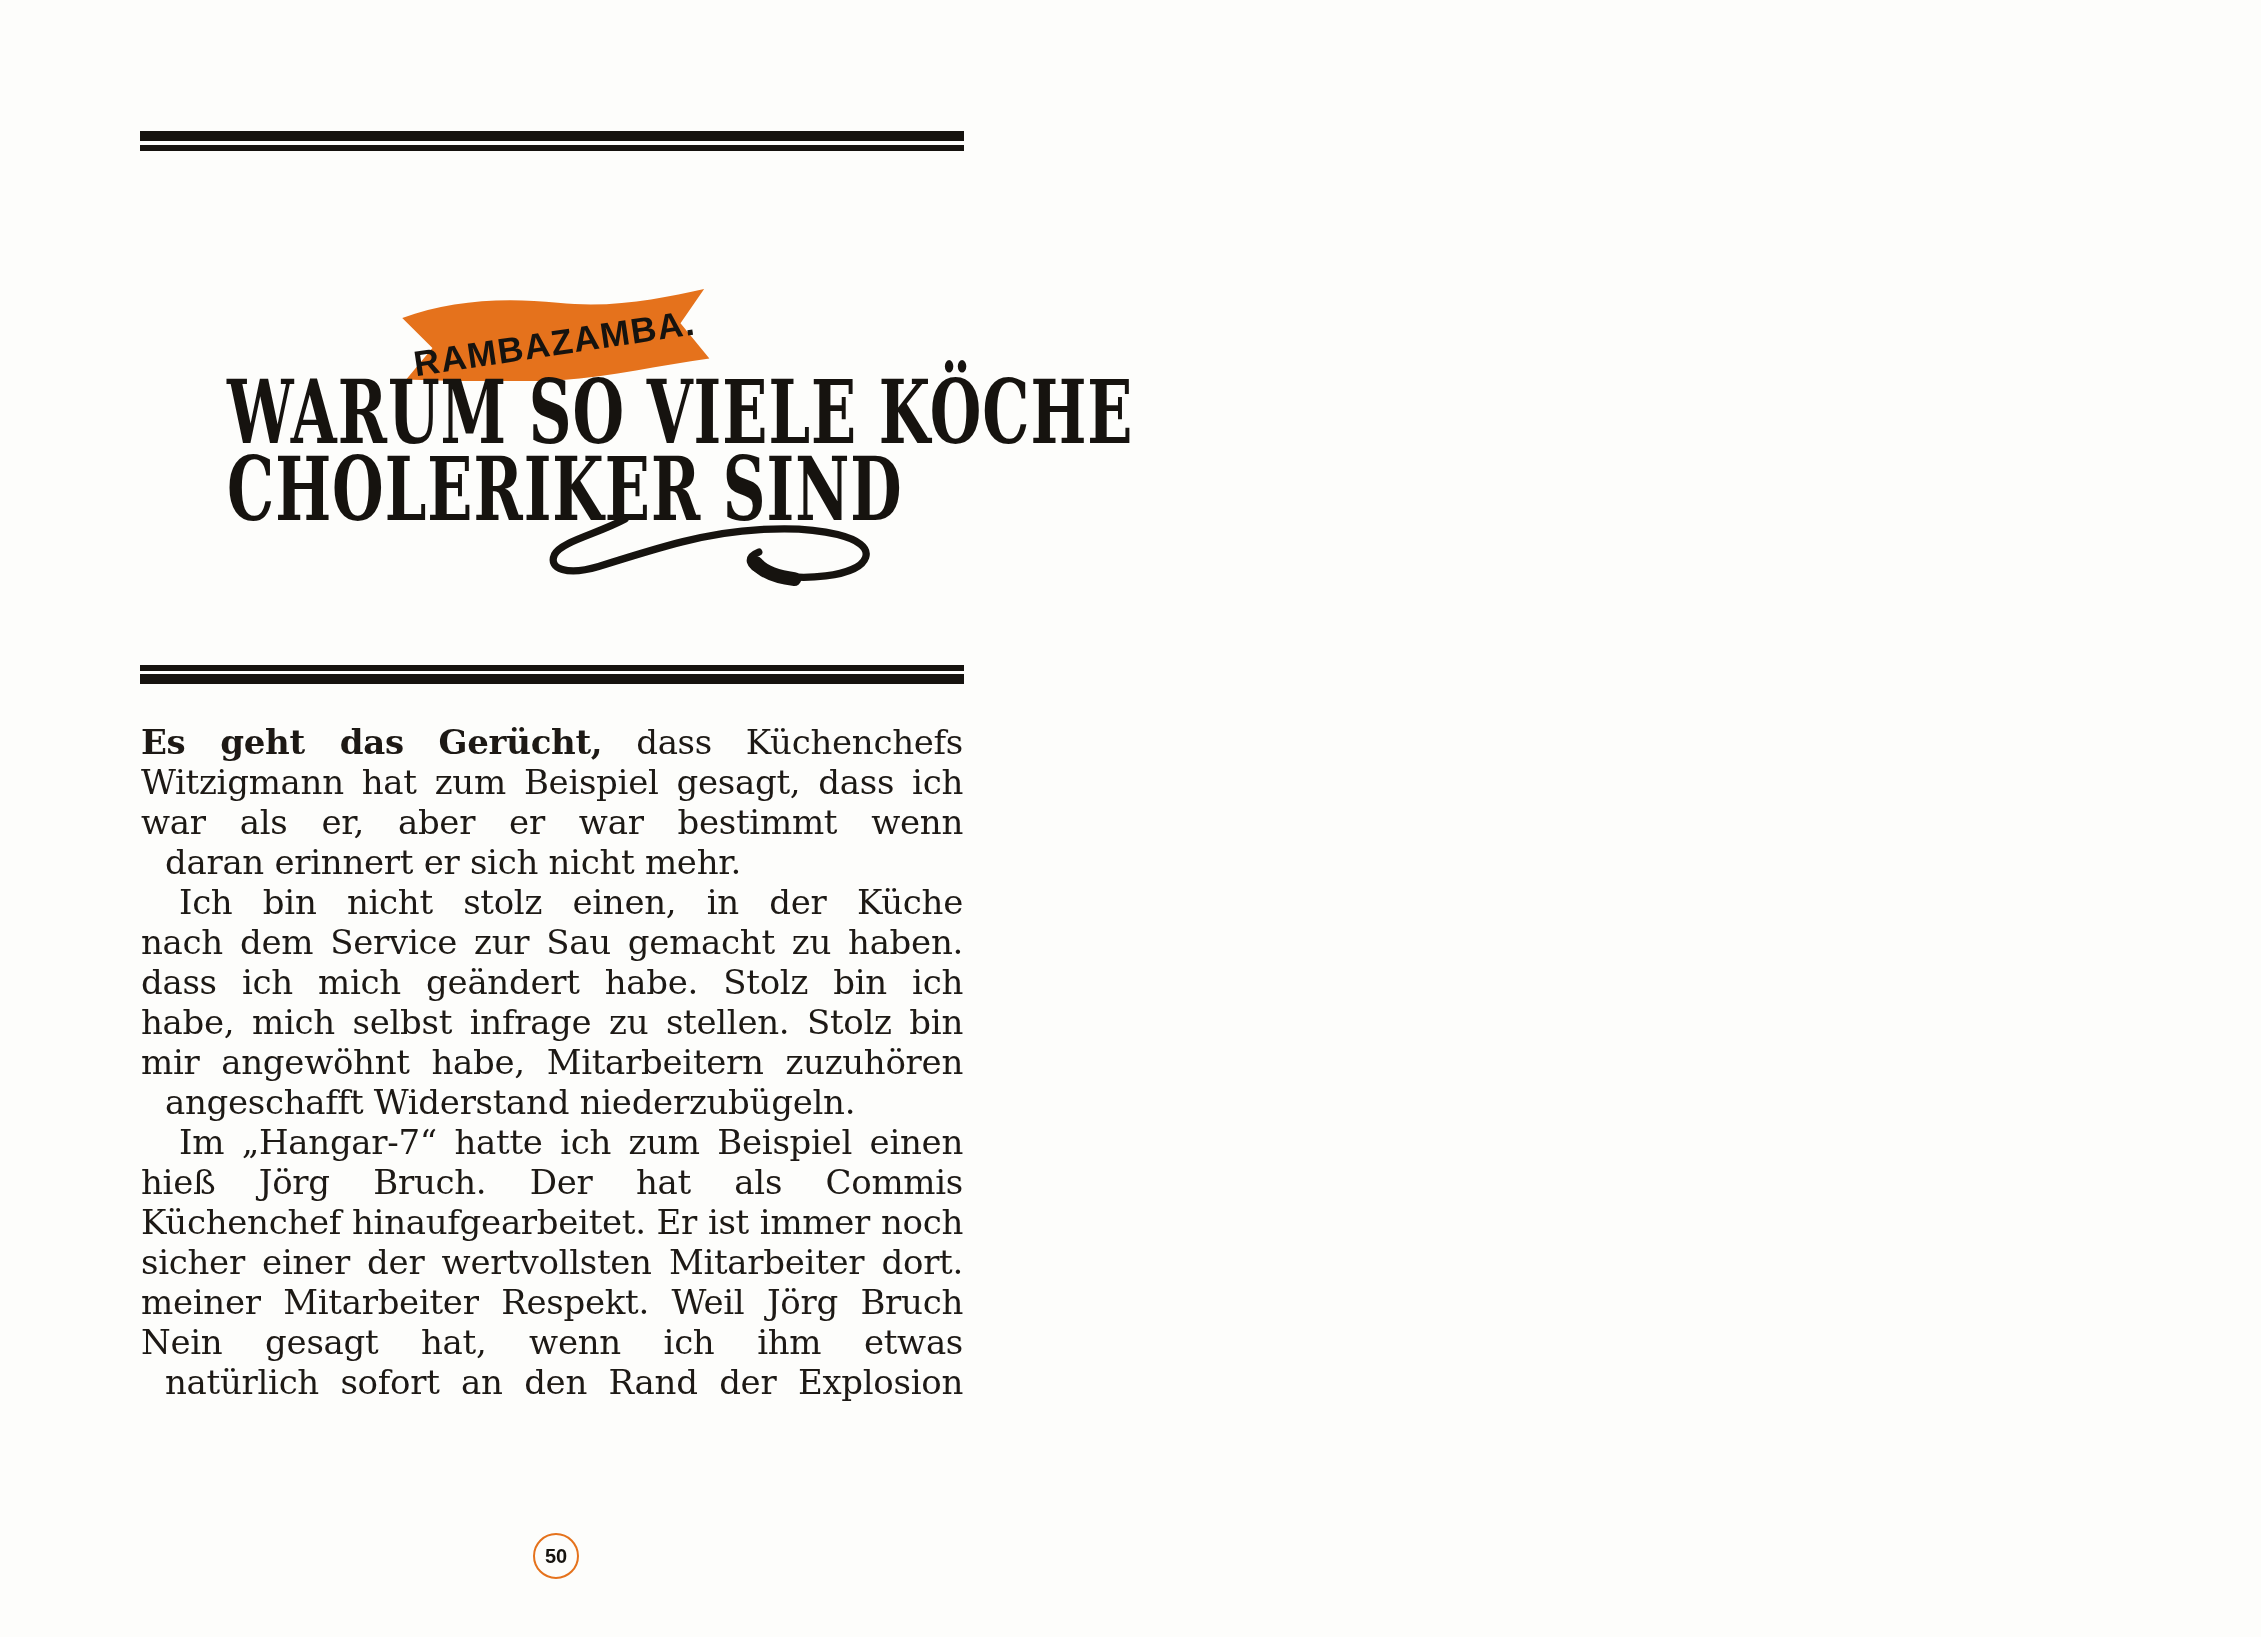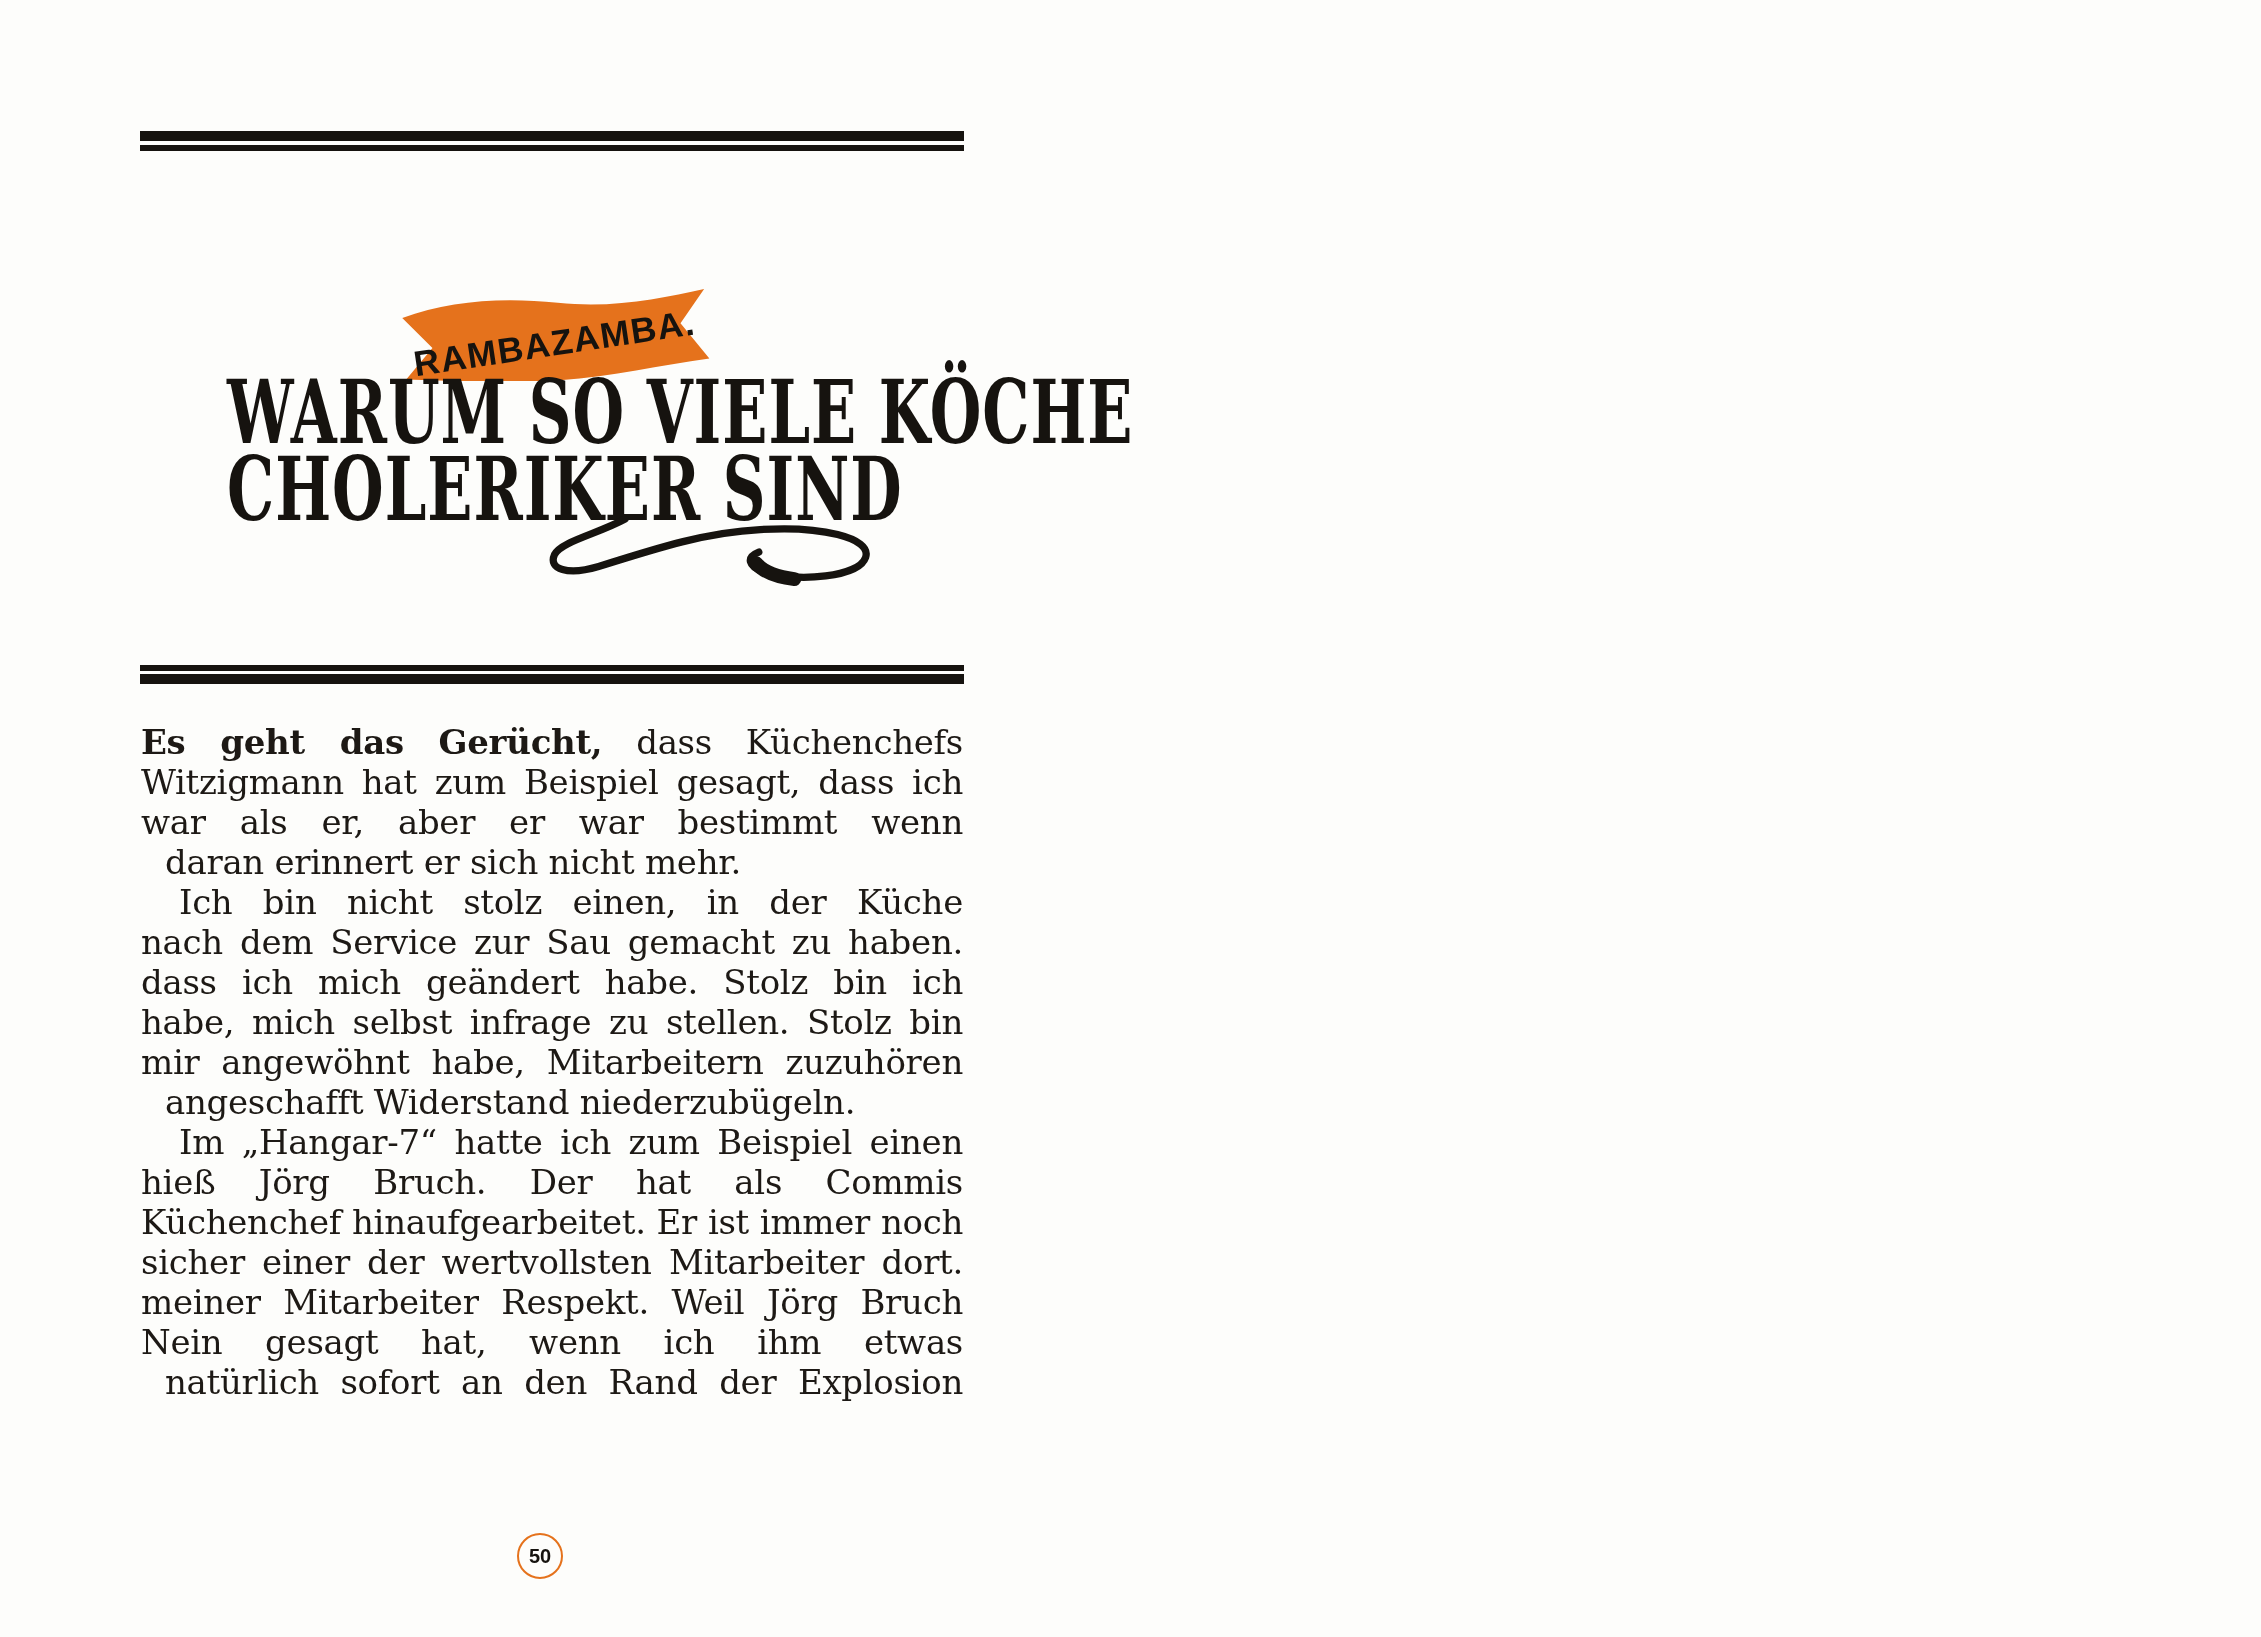--- a/index.html
+++ b/index.html
@@ -32,21 +32,21 @@
   .line{font-size:34px;line-height:40px;height:40px;letter-spacing:-0.3px;
         text-align:justify;text-align-last:justify;overflow:hidden;}
   .line.para-end{text-align-last:left;margin-left:24px;}
   .line.indent{text-indent:38px;}
   .line b{font-weight:bold;}
 
   
   .badge{position:absolute;width:42px;height:42px;border:2.6px solid #e5721c;border-radius:50%;
          display:flex;align-items:center;justify-content:center;
          font-family:"Liberation Sans", sans-serif;font-weight:bold;font-size:20px;color:#16130f;}
-  .badge-left{left:517px;top:1533px;}
+  .badge-left{left:533px;top:1533px;}
 </style>
 </head>
 <body>
 
 <div class="spread">
 
   <div class="page page-left">
 
     <div class="rules rules-top">
       <div class="thick"></div>

